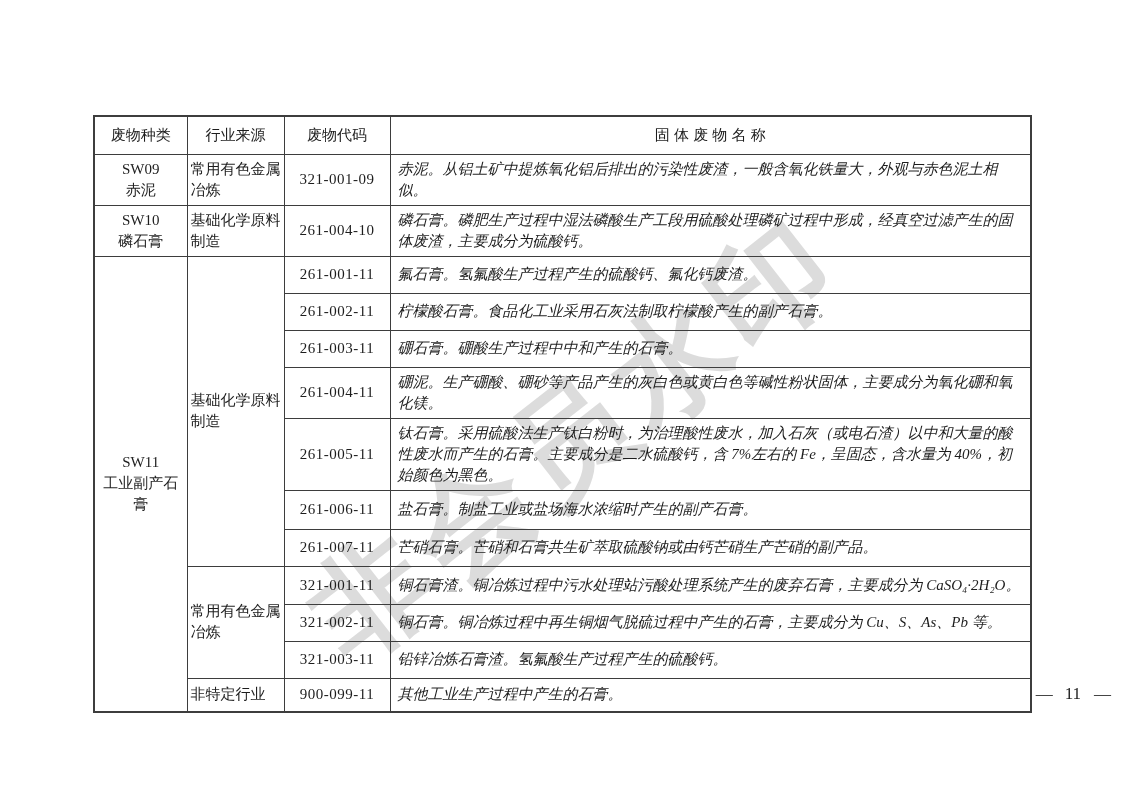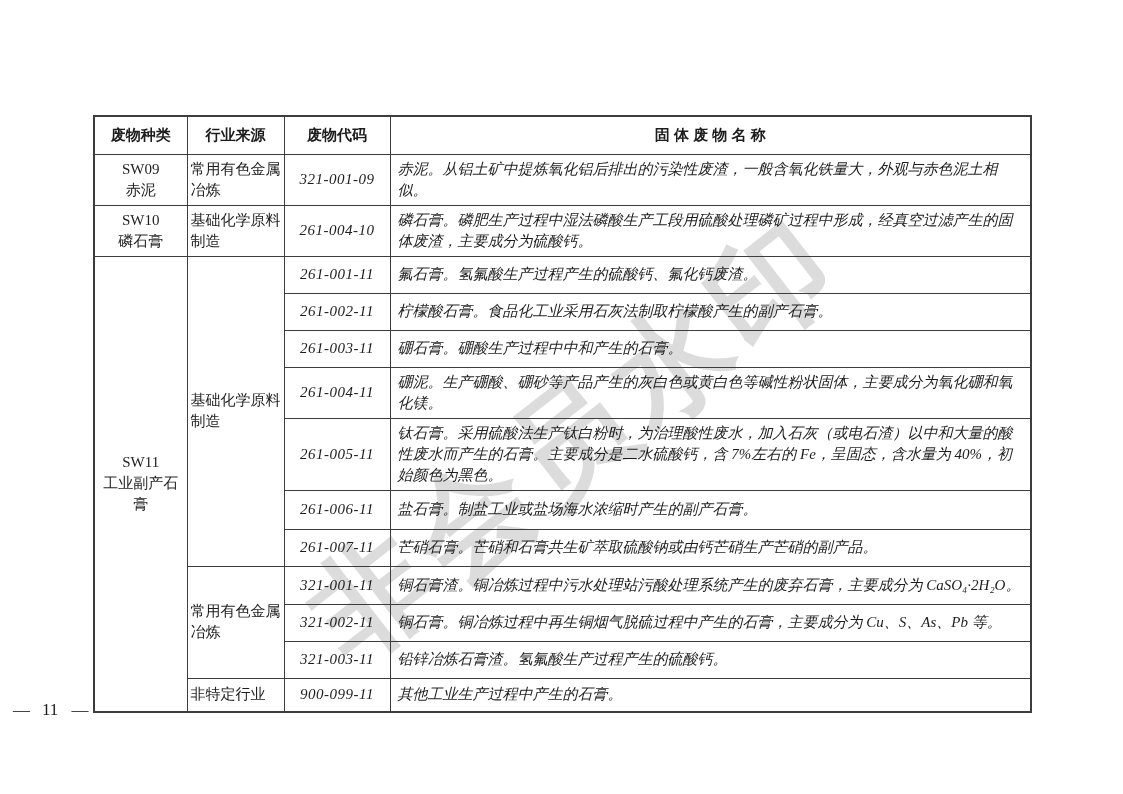--- a/index.html
+++ b/index.html
@@ -33,47 +33,46 @@
     background:transparent;
     z-index:2;
     border:2px solid #3d3d3d;
   }
   table.waste th, table.waste td {
     border:1px solid #3d3d3d;
     background:transparent;
   }
   th.hdr {
     font-family:"Liberation Sans","DejaVu Sans",sans-serif;
-    font-weight:bold;
+    font-weight:normal;
     font-size:15px;
     text-align:center;
     vertical-align:middle;
   }
   td { font-size:15px; line-height:21px; vertical-align:middle; }
   .c-type  { text-align:center; padding:2px 3px; }
   .c-ind   { text-align:left; padding:0 3px; }
-  .c-code  { text-align:center; padding:2px 2px; letter-spacing:0.5px;font-style:italic; }
+  .c-code  { text-align:center; padding:2px 2px; letter-spacing:0.5px; }
   .c-desc  { text-align:left; padding:4px 9px 4px 7px;font-style:italic; }
   tr.h-head { height:38px; }
   tr.h-sw09 { height:51px; }
   tr.h-sw10 { height:48px;margin-left:37px; }
   tr.h-std  { height:37px; }
   tr.h-r4   { height:38px; }
   tr.h-tall { height:55px; }
   tr.h-r6   { height:39px;margin-left:48px; }
   tr.h-last { height:34px; }
   .pageno {
     position:absolute;
     left:0; top:684px;
     width:100%;
-    text-align:left;
+    text-align:right;
     font-size:17px;
     color:#1d1d1d;
     z-index:2;
-    margin-top:16px;
   }
   .pageno .dash { margin:0 13px; letter-spacing:-1px; }
 </style>
 </head>
 <body>
 
 <div class="watermark">非会员水印</div>
 
 <table class="waste">
   <colgroup>

